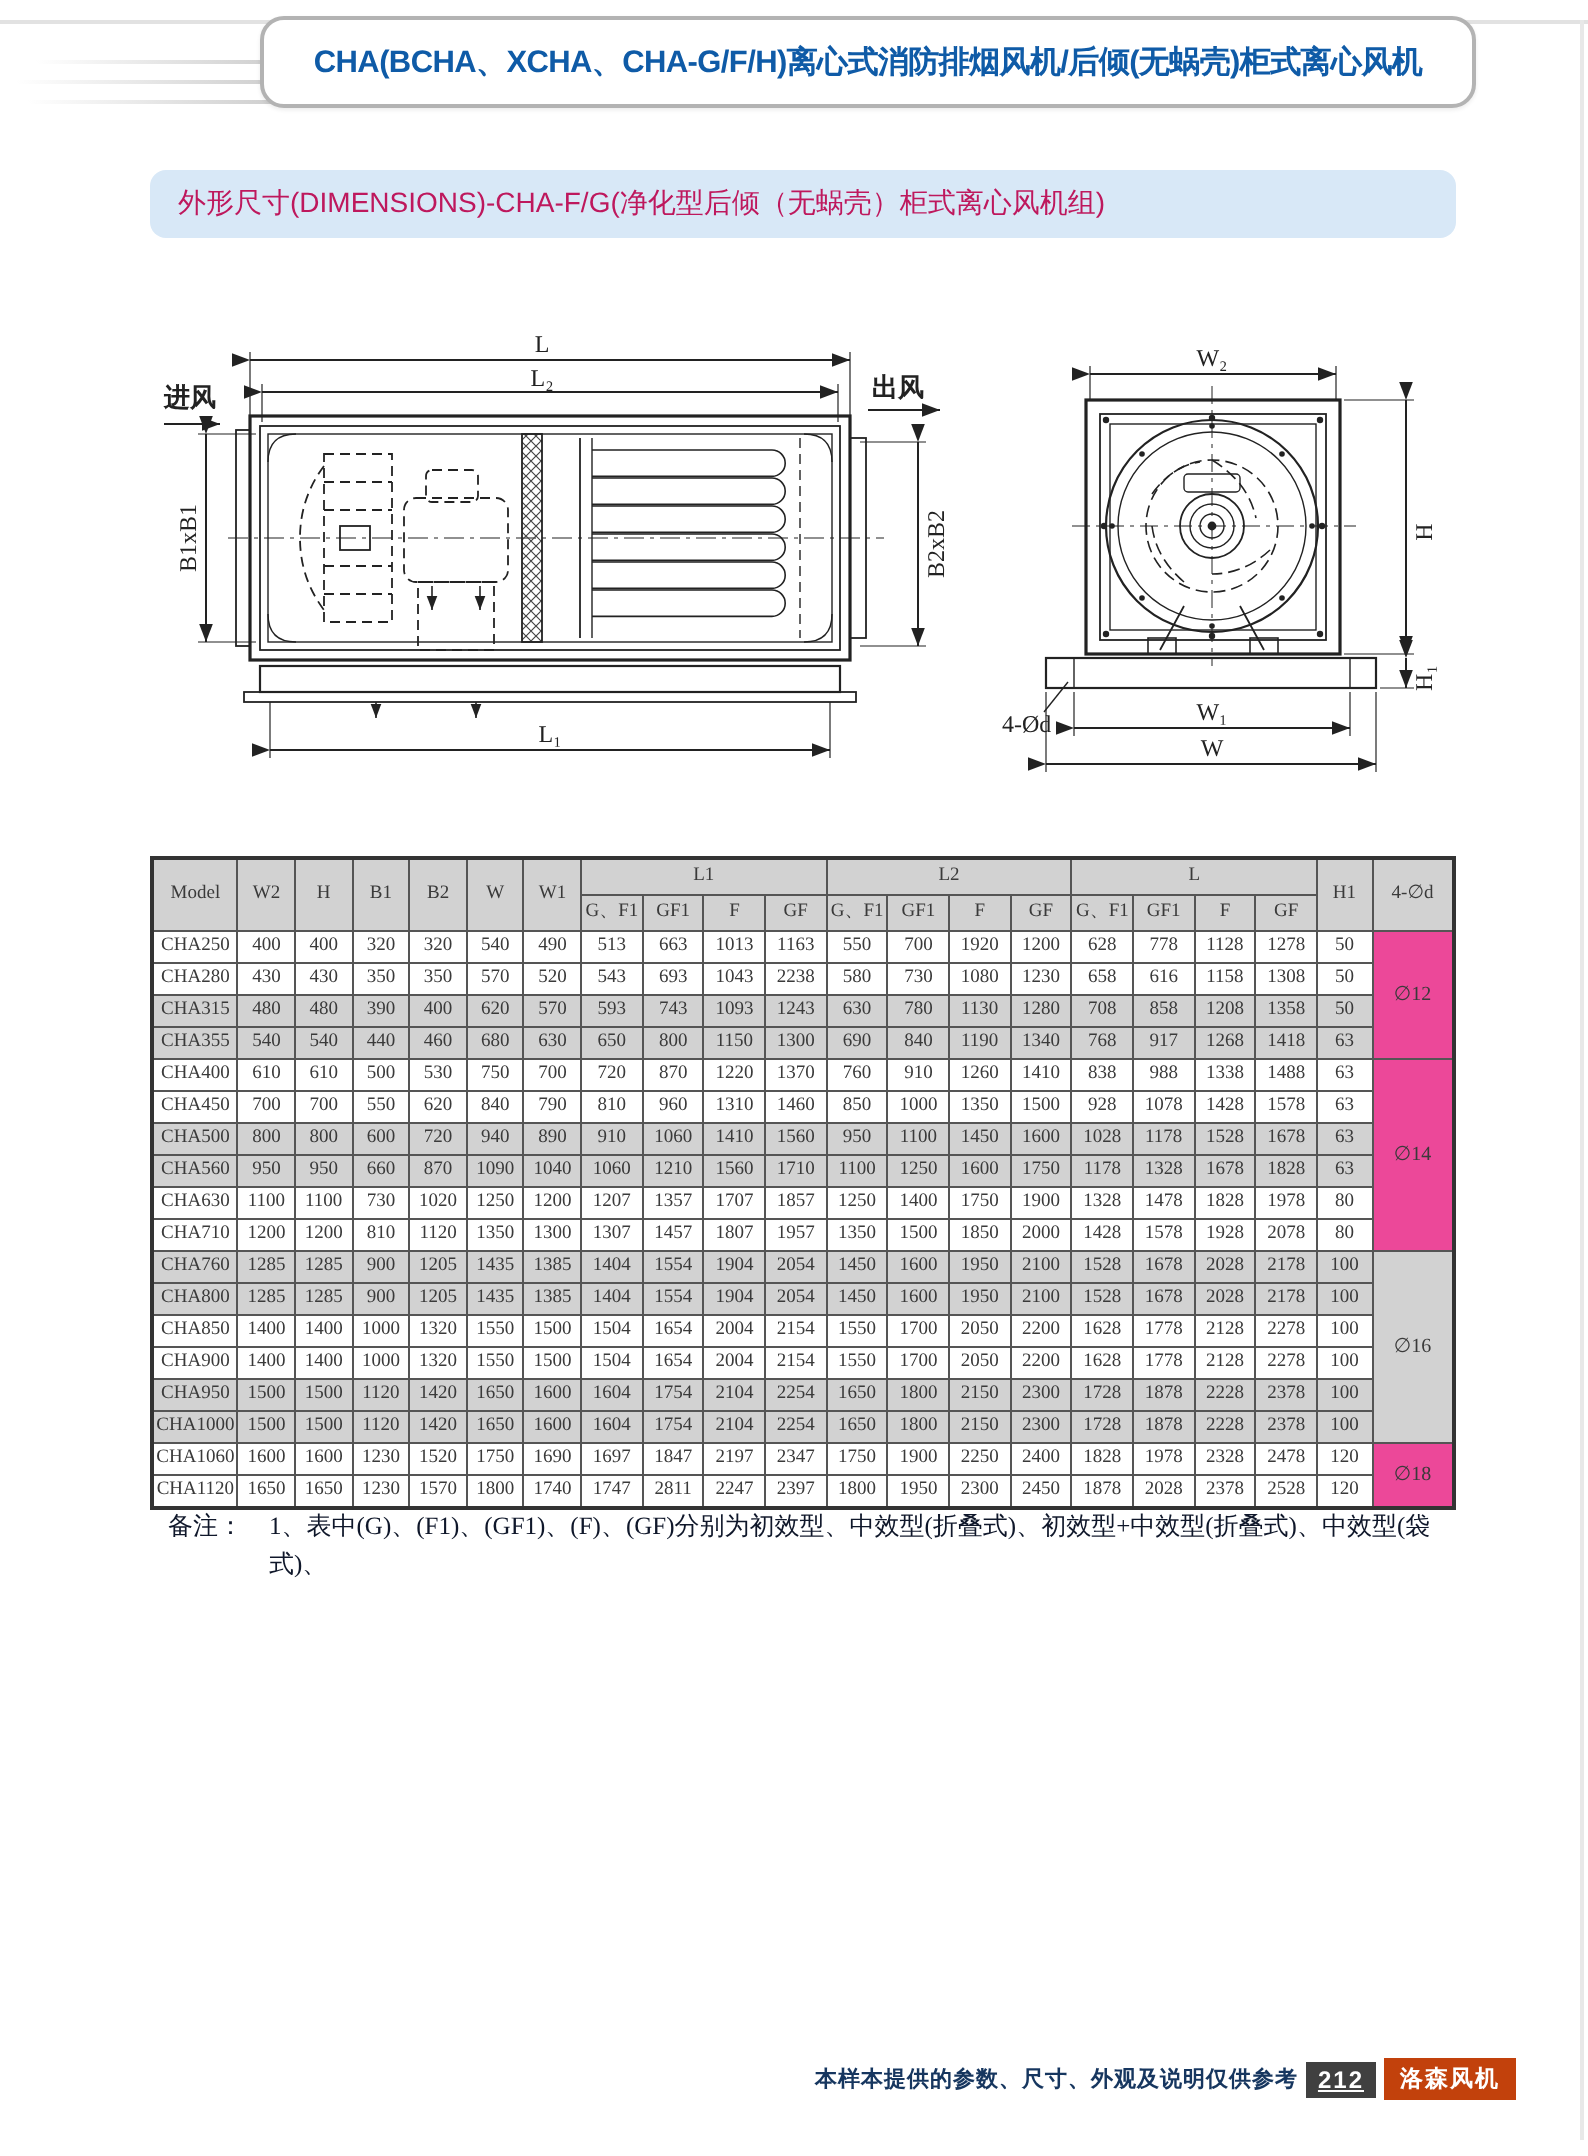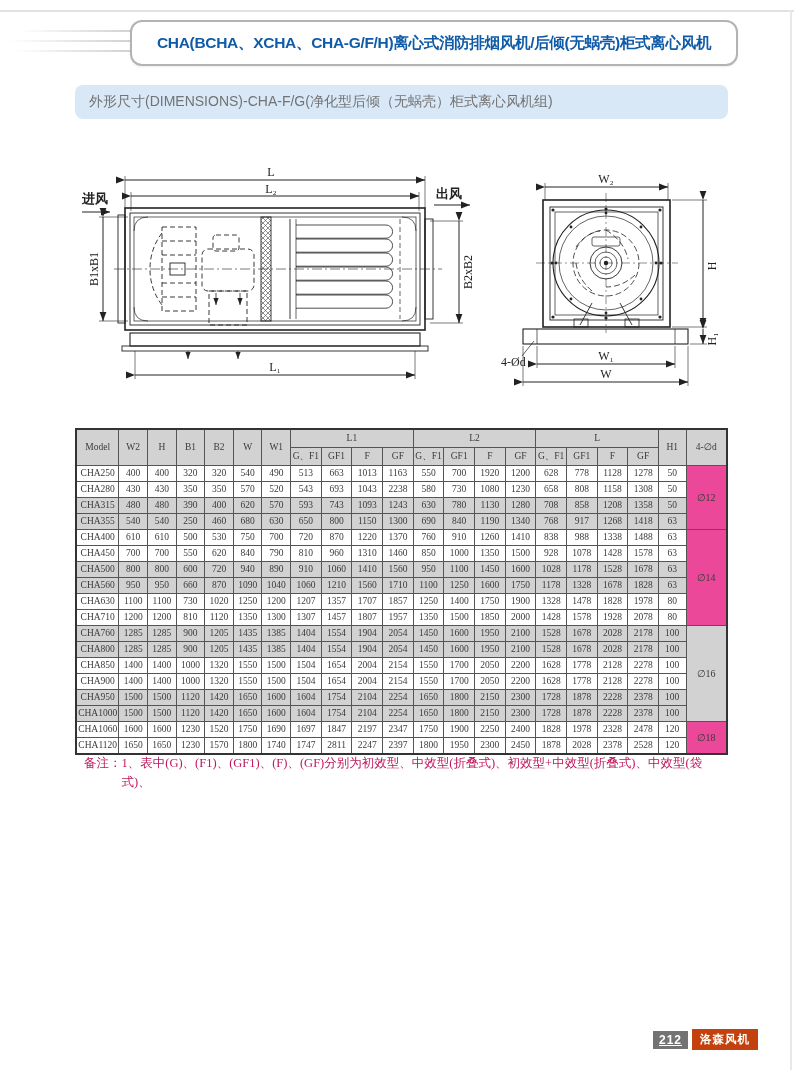--- a/index.html
+++ b/index.html
@@ -4,47 +4,47 @@
 <style>
   html,body{margin:0;padding:0;}
   body{width:794px;height:1078px;background:#ffffff;position:relative;overflow:hidden;
        font-family:"Liberation Sans",sans-serif;color:#222;}
   .top-rule{position:absolute;left:0;top:10px;width:794px;height:2px;background:#e2e2e2;}
   .right-rule{position:absolute;right:2px;top:10px;width:2px;height:1060px;background:#e8e8e8;}
   .speed-line{position:absolute;height:2px;background:linear-gradient(to left,#cfcfcf,rgba(230,230,230,0));}
   .sl1{left:18px;top:30px;width:118px;}
   .sl2{left:8px;top:40px;width:128px;}
   .sl3{left:14px;top:50px;width:122px;}
-  .banner{position:absolute;left:130px;top:20px;width:604px;height:42px;background:#ffffff;
+  .banner{position:absolute;left:130px;top:8px;width:604px;height:42px;background:#ffffff;
           border:2px solid #b3b3b3;border-radius:12px;display:flex;align-items:center;justify-content:center;
           box-shadow:0 1px 2px rgba(0,0,0,0.08);}
   .banner span{font-size:15.5px;font-weight:bold;color:#0f5ba7;letter-spacing:-0.3px;white-space:nowrap;}
   .section-bar{position:absolute;left:75px;top:85px;width:653px;height:34px;background:#d8e8f7;
                border-radius:8px;display:flex;align-items:center;}
-  .section-bar span{font-size:14px;color:#737373;padding-left:14px;white-space:nowrap;}
+  .section-bar span{font-size:14px;color:#be185d;padding-left:14px;white-space:nowrap;}
   .drawings{position:absolute;left:0;top:153px;width:794px;height:250px;}
   svg text{font-family:"Liberation Serif","DejaVu Serif",serif;fill:#222;}
   svg .cjk{font-size:13px;font-weight:bold;}
   svg .dim{font-size:12px;}
   
   .dim-table{position:absolute;left:75px;top:428px;width:653px;border-collapse:collapse;table-layout:fixed;
              font-family:"Liberation Serif","DejaVu Serif",serif;font-size:9.5px;color:#3a3a3a;}
   .dim-table th,.dim-table td{border:1px solid #555;text-align:center;padding:0;line-height:1;height:15px;
                               overflow:hidden;white-space:nowrap;}
   .dim-table{border:2px solid #333;}
   .dim-table th{background:#d2d2d2;font-weight:normal;height:17px;margin-top:35px;}
   .dim-table tr.shade td{background:#d2d2d2;}
   .dim-table td.hole{background:#ec4899;font-size:10px;}
   .notes{position:absolute;left:84px;top:754px;width:640px;font-family:"Liberation Serif","DejaVu Serif",serif;
-         font-size:12.5px;color:#be185d;line-height:1.55;display:flex;}
+         font-size:12.5px;color:#0f172a;line-height:1.55;display:flex;gap:13px;}
   .notes .lbl{white-space:nowrap;}
   .notes .ln2{padding-left:1.8em;}
   .footer{position:absolute;top:1029px;right:36px;display:flex;align-items:center;gap:4px;}
   .footer .disc{font-size:11px;font-weight:bold;color:#16365f;letter-spacing:0.5px;}
-  .footer .pageno{background:#737373;color:#fff;font-size:12px;font-weight:bold;padding:2px 6px;letter-spacing:1px;text-decoration:underline;}
+  .footer .pageno{background:#404040;color:#fff;font-size:12px;font-weight:bold;padding:2px 6px;letter-spacing:1px;text-decoration:underline;}
   .footer .brand{background:#c2410c;color:#fff;font-size:11.5px;font-weight:bold;padding:3px 8px;letter-spacing:1px;}
 </style>
 </head>
 <body>
 
 <div class="top-rule"></div>
 <div class="right-rule"></div>
 <div class="speed-line sl1"></div>
 <div class="speed-line sl2"></div>
 <div class="speed-line sl3"></div>
@@ -310,21 +310,21 @@
         <td>520</td>
         <td>543</td>
         <td>693</td>
         <td>1043</td>
         <td>2238</td>
         <td>580</td>
         <td>730</td>
         <td>1080</td>
         <td>1230</td>
         <td>658</td>
-        <td>808</td>
+        <td>616</td>
         <td>1158</td>
         <td>1308</td>
         <td>50</td>
       </tr>
       <tr class="shade">
         <td>CHA315</td>
         <td>480</td>
         <td>480</td>
         <td>390</td>
         <td>400</td>
@@ -341,21 +341,21 @@
         <td>708</td>
         <td>858</td>
         <td>1208</td>
         <td>1358</td>
         <td>50</td>
       </tr>
       <tr class="shade">
         <td>CHA355</td>
         <td>540</td>
         <td>540</td>
-        <td>250</td>
+        <td>440</td>
         <td>460</td>
         <td>680</td>
         <td>630</td>
         <td>650</td>
         <td>800</td>
         <td>1150</td>
         <td>1300</td>
         <td>690</td>
         <td>840</td>
         <td>1190</td>
@@ -681,15 +681,16 @@
 </table>
 
 <div class="notes">
   <span class="lbl">备注：</span>
   <div>
     <div>1、表中(G)、(F1)、(GF1)、(F)、(GF)分别为初效型、中效型(折叠式)、初效型+中效型(折叠式)、中效型(袋式)、</div>
   </div>
 </div>
 
 <div class="footer">
+  <span class="disc">本样本提供的参数、尺寸、外观及说明仅供参考</span>
   <span class="pageno">212</span>
   <span class="brand">洛森风机</span>
 </div>
 
 </body></html>

